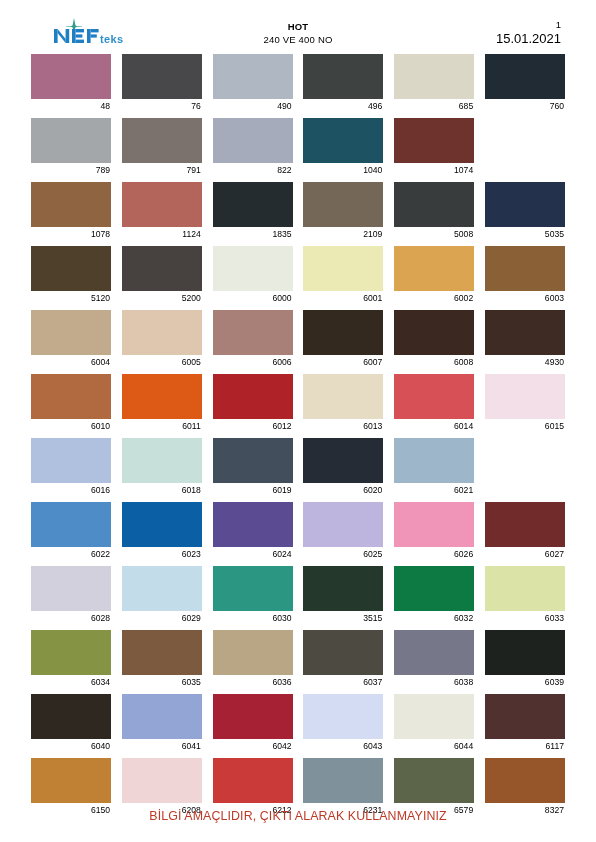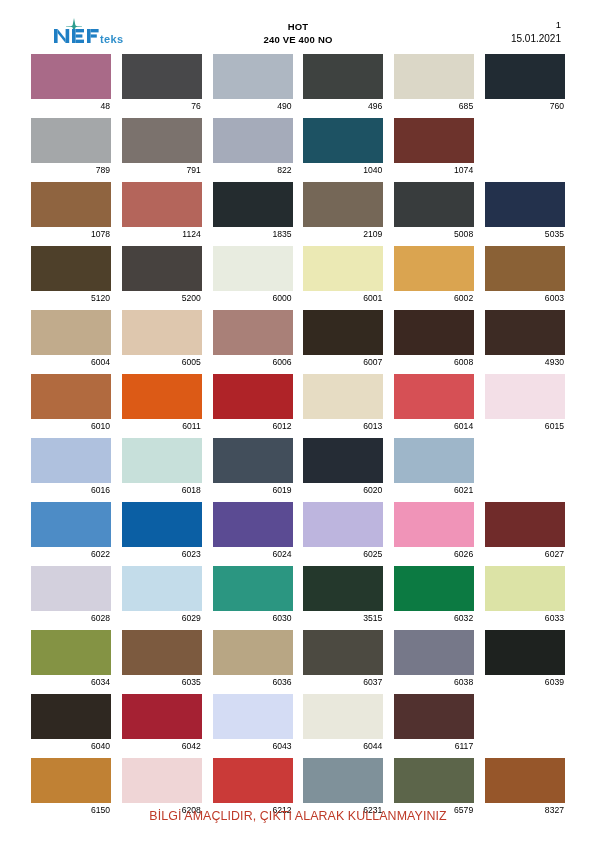--- a/index.html
+++ b/index.html
@@ -39,37 +39,37 @@
     text-align: center;
   }
   .header-center .line1 {
     font-size: 9.5px;
     font-weight: bold;
     line-height: 13px;
     letter-spacing: 0.2px;
   }
   .header-center .line2 {
     font-size: 9.5px;
-    font-weight: bold;
+    font-weight: normal;
     line-height: 14px;
     letter-spacing: 0.2px;
   }
 
   .header-right {
     position: absolute;
     right: 35px;
     top: 18px;
     text-align: right;
   }
   .header-right .page-no {
     font-size: 9.5px;
     line-height: 14px;
   }
   .header-right .doc-date {
-    font-size: 10px;
+    font-size: 13px;
     line-height: 14px;
     text-align: right;
   }
 
   
   .grid {
     position: absolute;
     left: 31px;
     top: 54px;
     width: 534px;
@@ -411,20 +411,24 @@
         <div class="swatch-chip" style="background: rgb(30, 34, 31);"></div>
         <div class="swatch-label">6039</div>
       </div>
     </div>
     <div class="swatch-row">
       <div class="swatch-cell">
         <div class="swatch-chip" style="background: rgb(47, 40, 33);"></div>
         <div class="swatch-label">6040</div>
       </div>
       <div class="swatch-cell">
+        <div class="swatch-chip" style="background: rgb(147, 165, 213);"></div>
+        <div class="swatch-label">6041</div>
+      </div>
+      <div class="swatch-cell">
         <div class="swatch-chip" style="background: rgb(165, 33, 51);"></div>
         <div class="swatch-label">6042</div>
       </div>
       <div class="swatch-cell">
         <div class="swatch-chip" style="background: rgb(212, 220, 244);"></div>
         <div class="swatch-label">6043</div>
       </div>
       <div class="swatch-cell">
         <div class="swatch-chip" style="background: rgb(233, 232, 220);"></div>
         <div class="swatch-label">6044</div>

